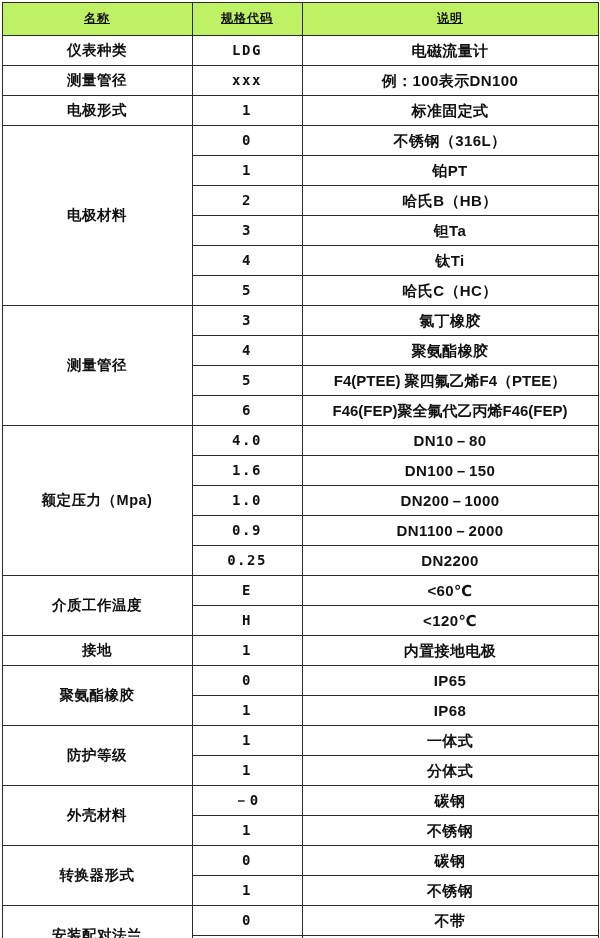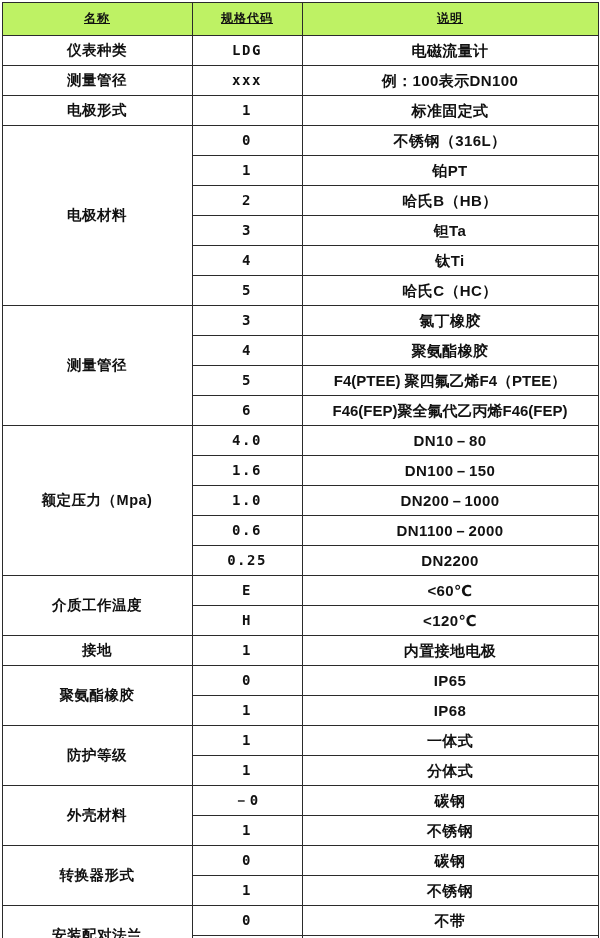--- a/index.html
+++ b/index.html
@@ -150,21 +150,21 @@
         </tr>
         <tr class="r">
           <td class="code">1.6</td>
           <td class="desc">DN100－150</td>
         </tr>
         <tr class="r">
           <td class="code">1.0</td>
           <td class="desc">DN200－1000</td>
         </tr>
         <tr class="r">
-          <td class="code">0.6</td>
+          <td class="code">0.9</td>
           <td class="desc">DN1100－2000</td>
         </tr>
         <tr class="r">
           <td class="code">0.25</td>
           <td class="desc">DN2200</td>
         </tr>
         <tr class="r">
           <td class="name" rowspan="2">介质工作温度</td>
           <td class="code">E</td>
           <td class="desc">&lt;60℃</td>

